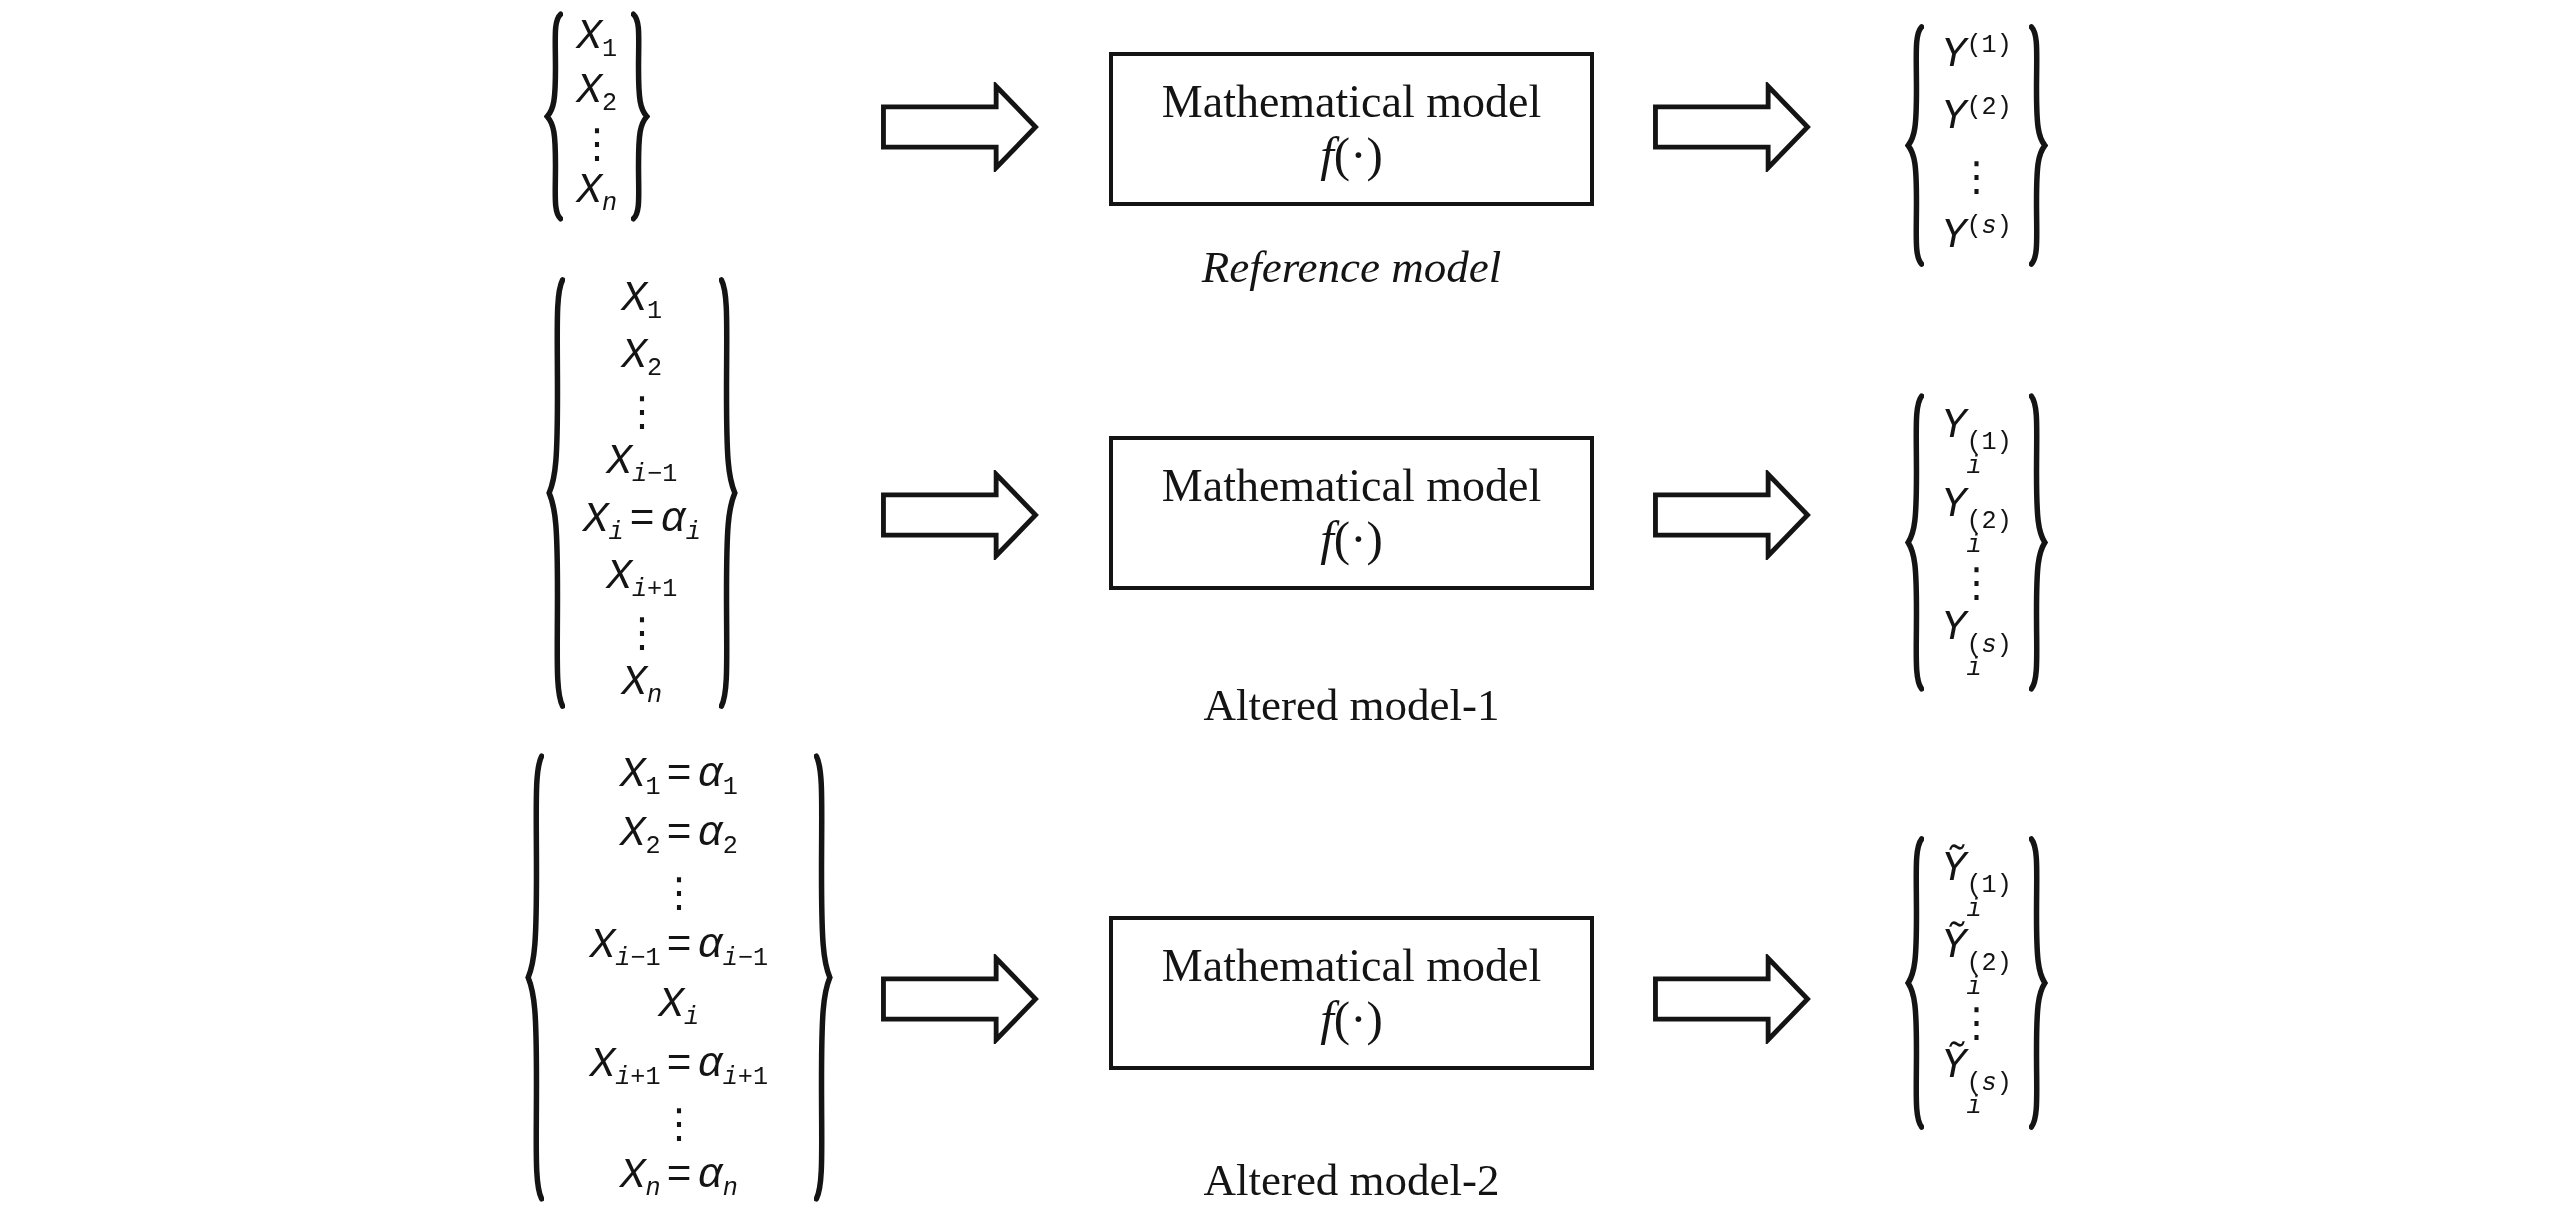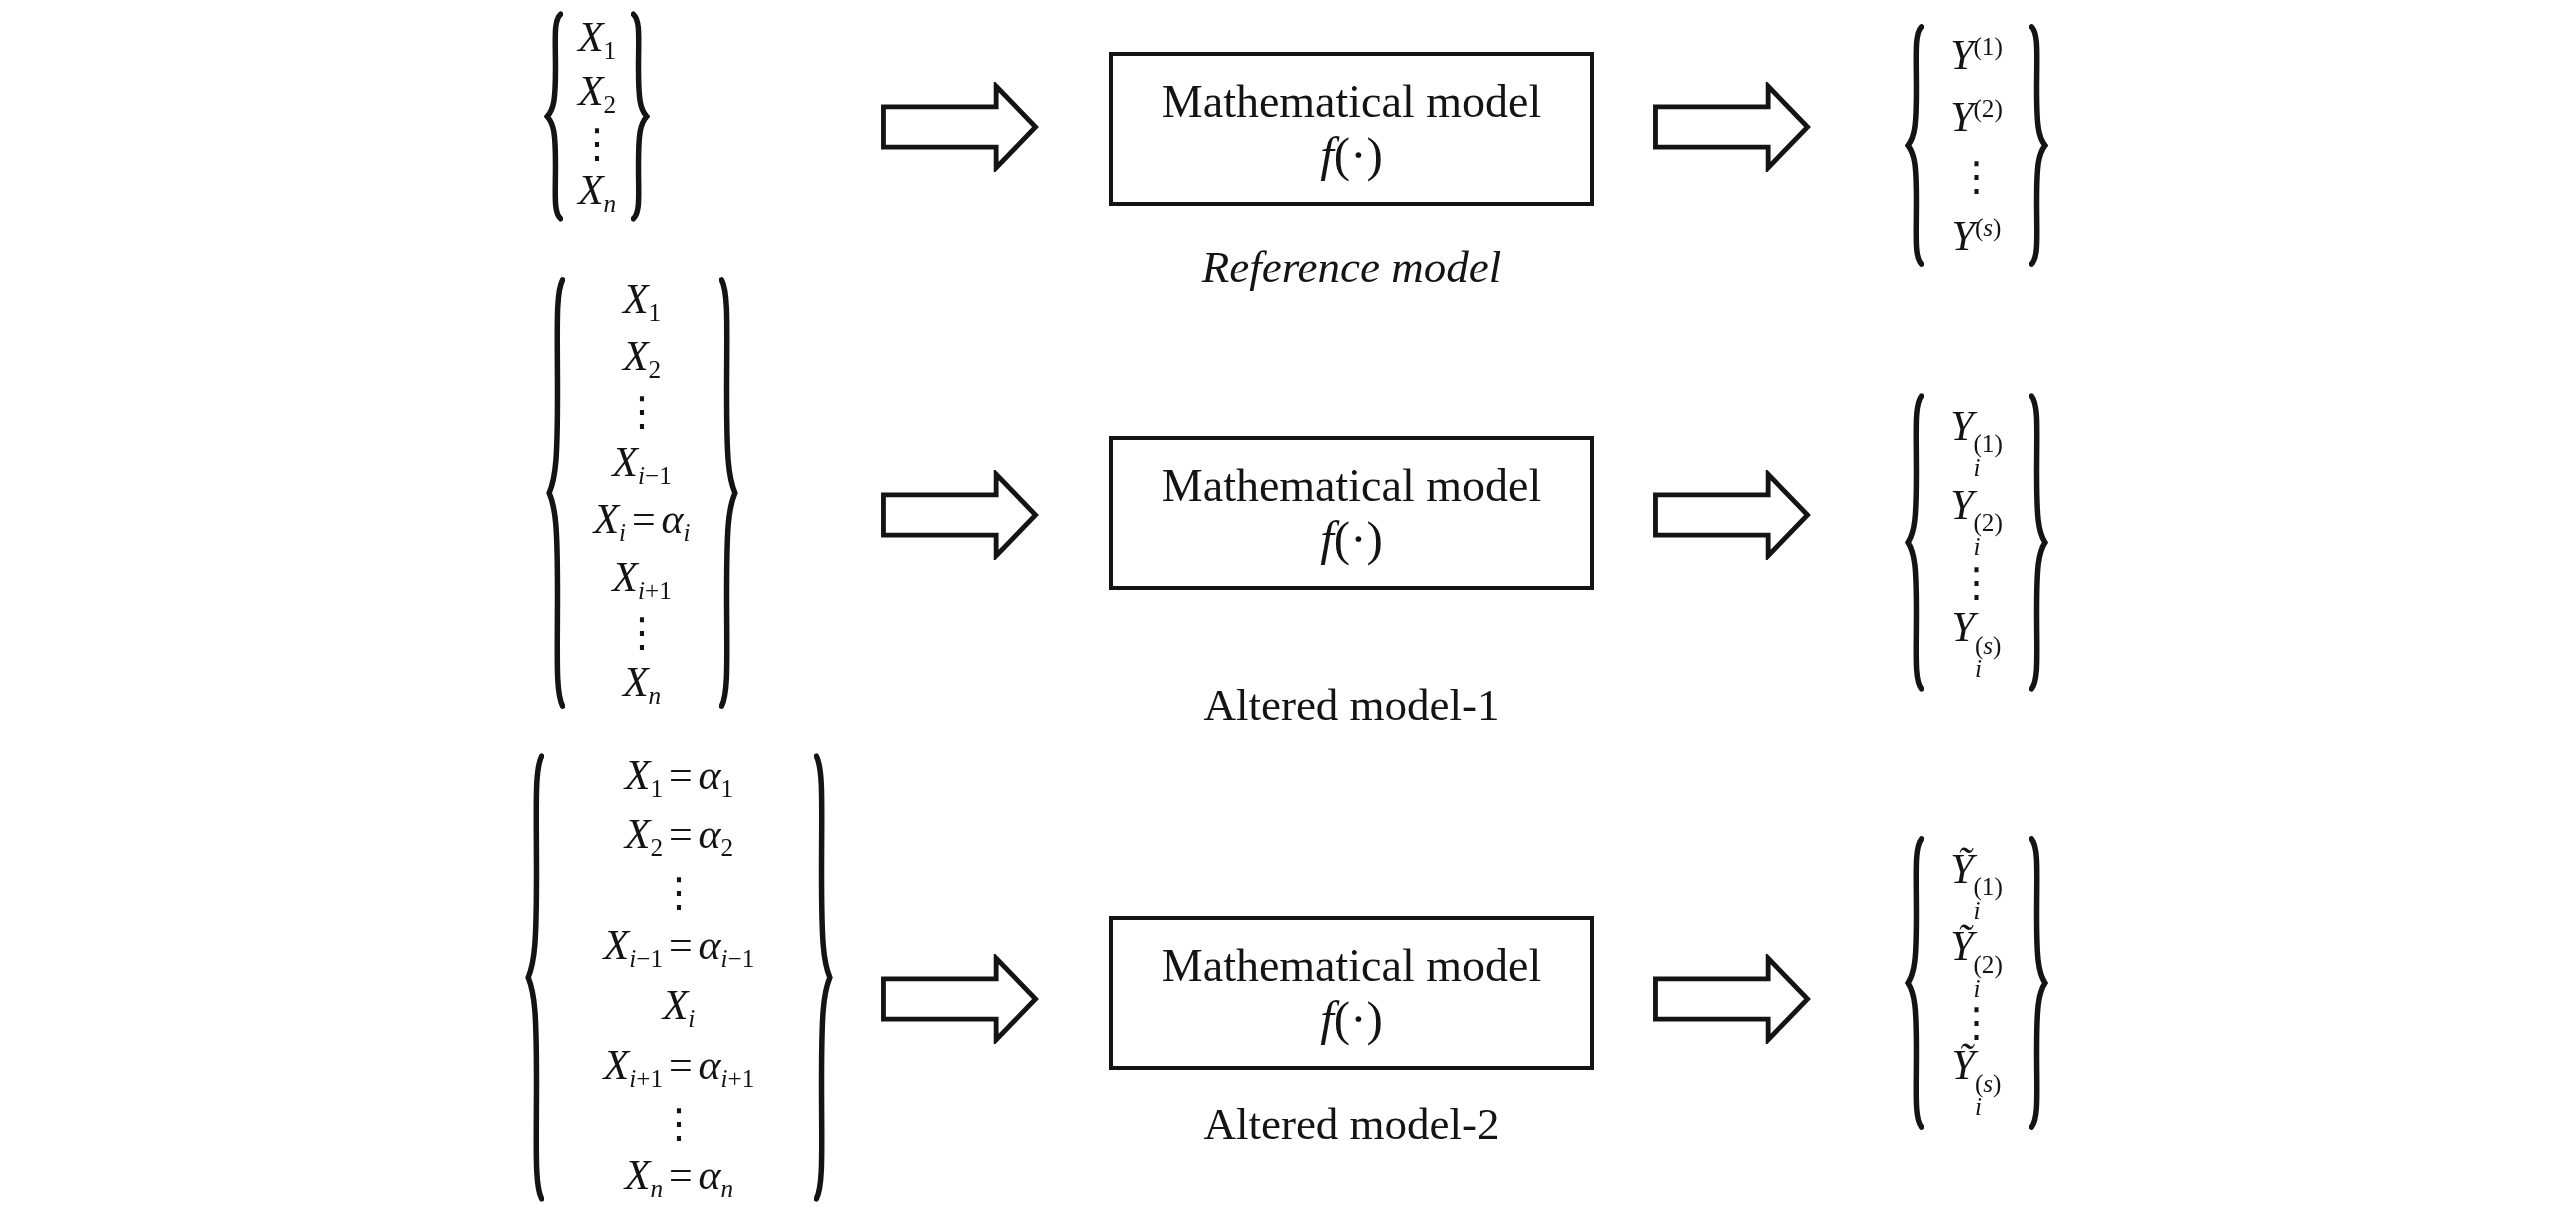--- a/index.html
+++ b/index.html
@@ -16,21 +16,21 @@
   
   .vec{position:absolute;}
   .brace{position:absolute;top:0;height:100%;width:19px;}
   .brace.bl{left:0;}
   .brace.br{right:0;}
   .brace path{fill:none;stroke:var(--ink);stroke-width:5.5;stroke-linecap:round;}
   .items{
     position:absolute;left:20.4px;right:20.4px;top:5.5px;bottom:5.5px;
     display:flex;flex-direction:column;justify-content:space-between;align-items:center;
   }
-  .vitem{white-space:nowrap;font-size:42px;line-height:1.05;font-style:normal;}
+  .vitem{white-space:nowrap;font-size:42px;line-height:1.05;font-style:normal;font-family:Liberation Mono, monospace;}
   .vitem .it{font-style:italic;}
   .vitem.vdots{font-size:40px;line-height:1;font-family:"DejaVu Sans",sans-serif;font-weight:500;}
   .m-sub{font-size:.6em;vertical-align:-.3em;}
   .m-sup{font-size:.6em;vertical-align:.55em;}
   .m-ss{display:inline-flex;flex-direction:column;align-items:flex-start;line-height:.95;vertical-align:-.5em;font-size:.6em;}
   .eq{padding:0 .14em;}
   
   .in0 {left:544px; top:9.5px;   width:106px; height:213px;}
   .out0{left:1905px;top:22px;   width:143px; height:247px;}
   .in1 {left:546px; top:271px;  width:192px; height:444px;}
@@ -56,21 +56,21 @@
   }
   .b0{top:52px;} .b1{top:436px;} .b2{top:916px;}
   .mtitle{font-size:46px;line-height:1;}
   .fline{font-size:49px;line-height:1;}
   .fline .it{font-style:italic;}
   
   .rlabel{
     position:absolute;left:1109px;width:485px;text-align:center;
     font-size:45px;line-height:1.1;
   }
-  .l0{top:243px;font-style:italic;} .l1{top:681px;} .l2{top:1100px;}
+  .l0{top:243px;font-style:italic;} .l1{top:681px;} .l2{top:1156px;}
 </style>
 </head>
 <body>
 
 <div id="canvas">
 
   <section>
     <div class="vec in0">
       <svg class="brace bl" viewBox="0 0 24 100" preserveAspectRatio="none">
           <path vector-effect="non-scaling-stroke" d="M21 2 C12 5 14.5 13 14.5 27 C14.5 42 12.5 46.5 4 50 C12.5 53.5 14.5 58 14.5 73 C14.5 87 12 95 21 98"></path>

